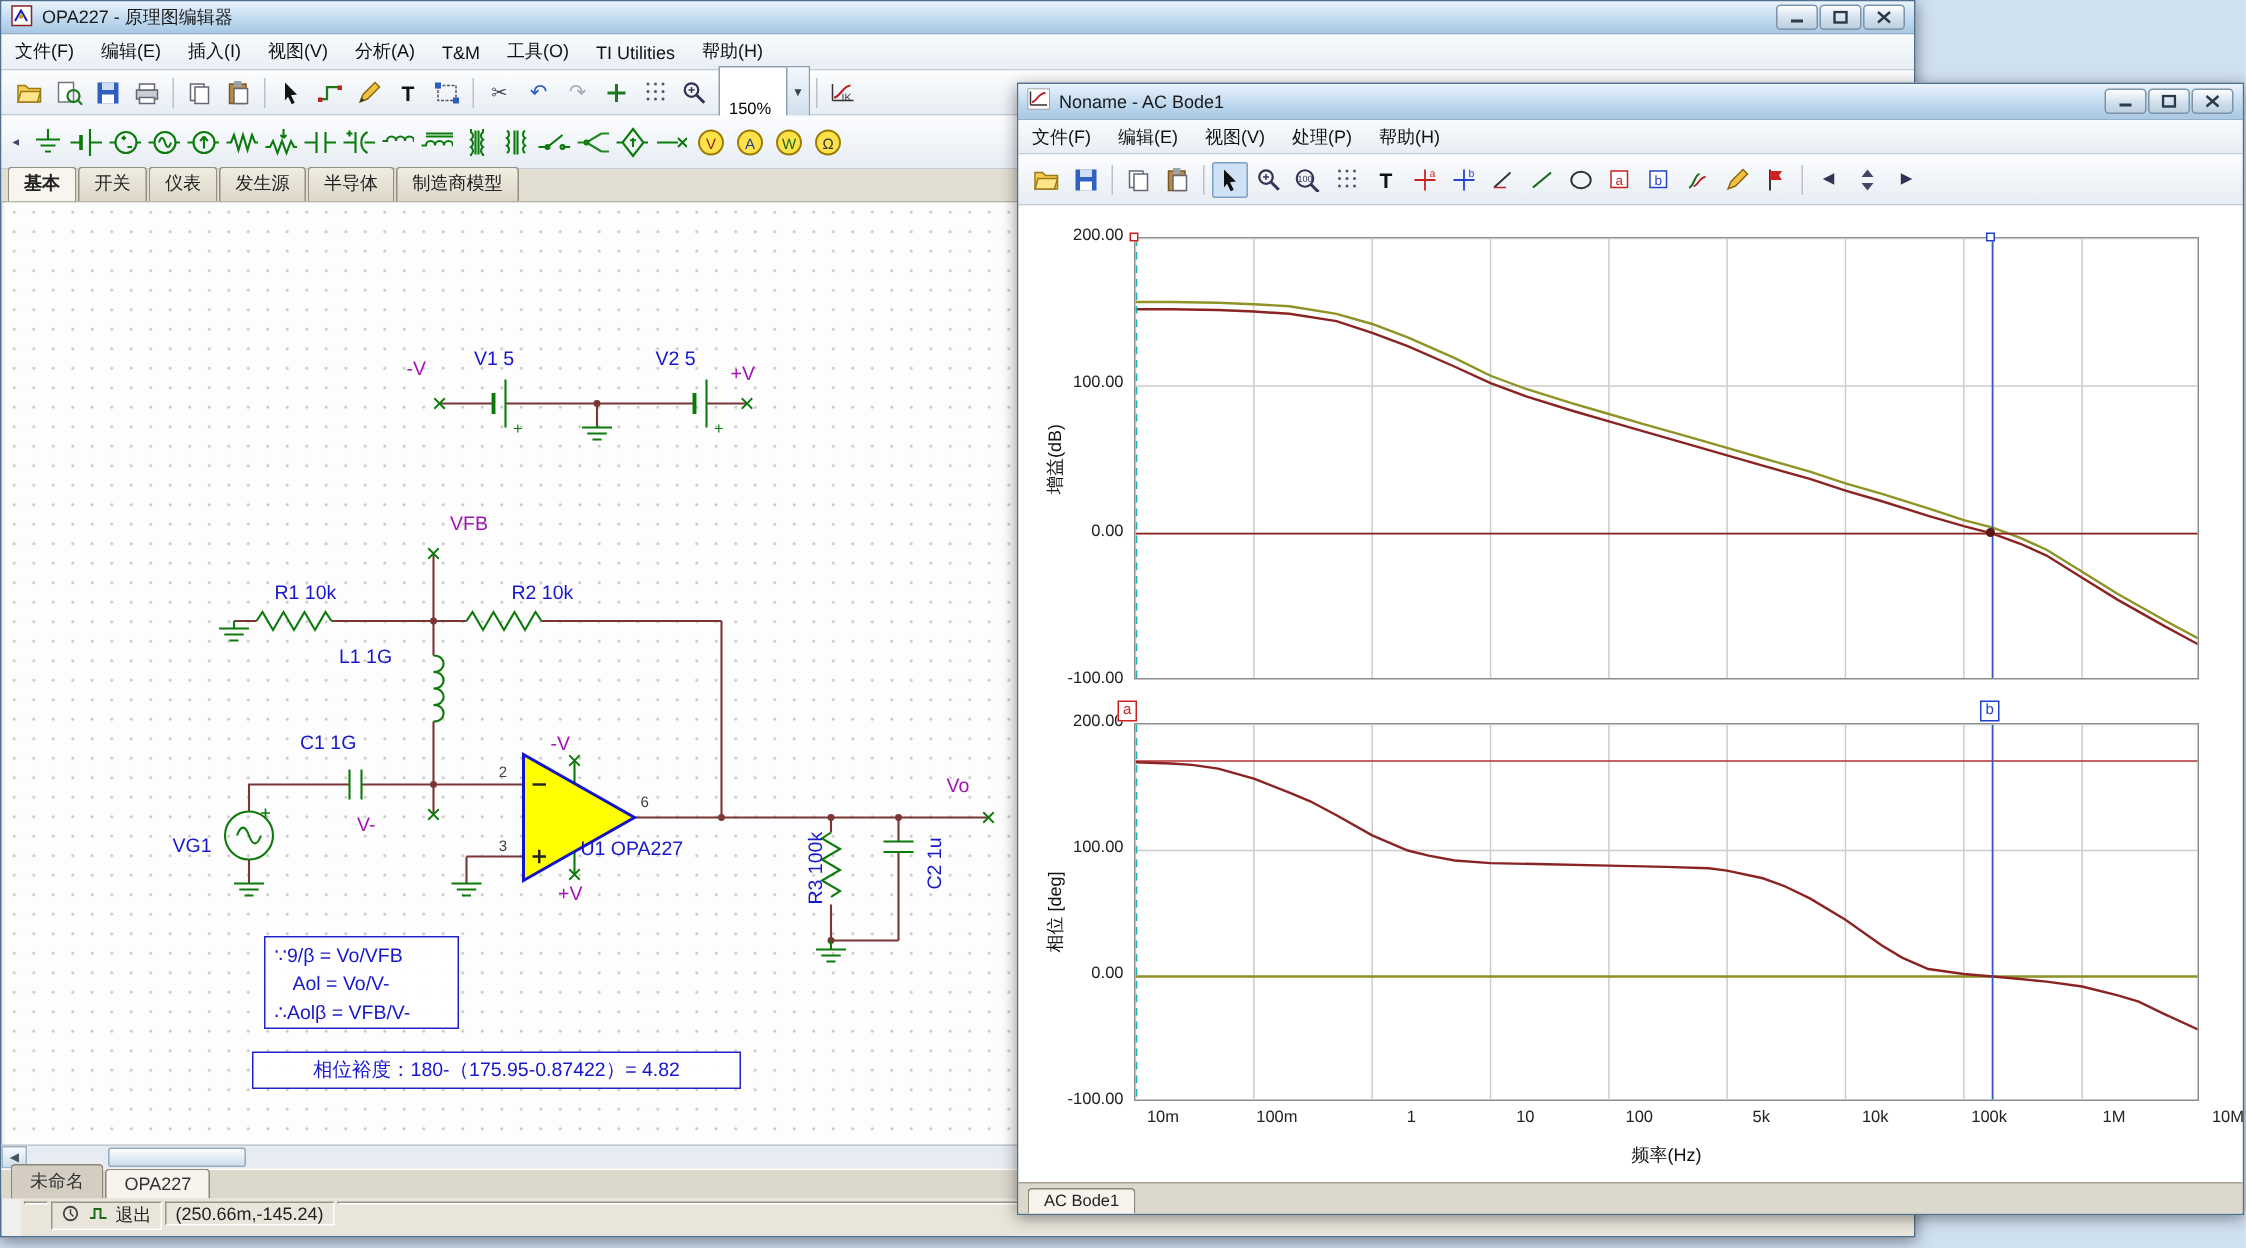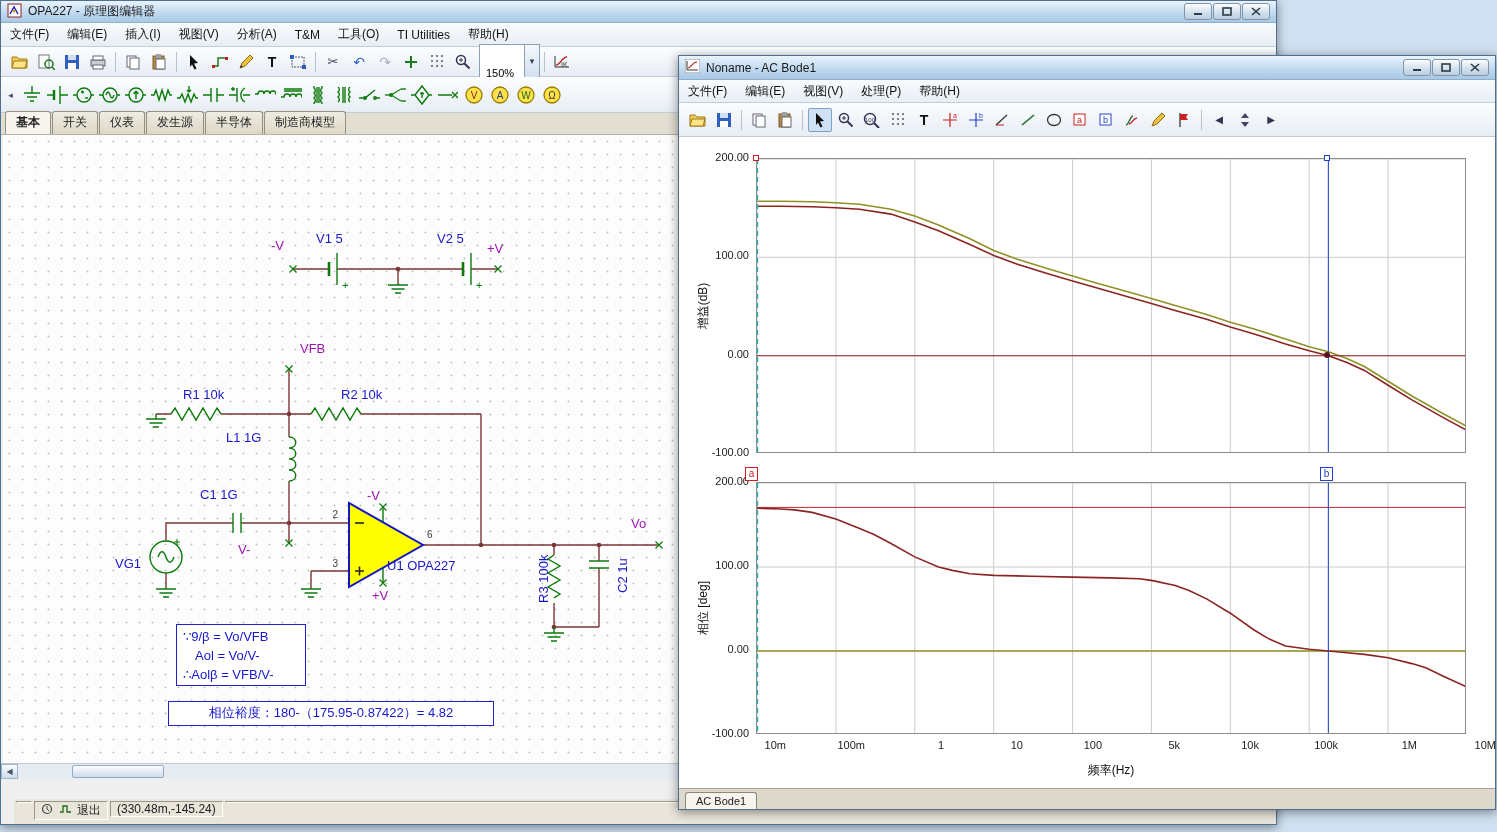--- a/index.html
+++ b/index.html
@@ -488,34 +488,38 @@
     </div>
 
     <div class="hscroll" style="top:762px">
       <span class="sbtn">◀</span>
       <div style="position:relative;flex:1">
         <div class="sthumb"></div>
       </div>
       <span class="sbtn">▶</span>
     </div>
 
+    <div class="doctabs" style="top:778px;height:20px">
+        <div class="dtab">未命名</div>
+        <div class="dtab active">OPA227</div>
+      </div>
 
     <div class="statusbar" style="top:798px">
       <div class="scell" style="width:16px"></div>
       <div class="scell">
         <span style="margin-right:4px"><svg width="14" height="12">
               <circle cx="6" cy="6" r="4.5" fill="none" stroke="#444" stroke-width="1.2"></circle>
               <path d="M6 3v3l2 2" stroke="#444" fill="none"></path>
             </svg></span>
         <span style="margin-right:4px"><svg width="14" height="12">
               <path d="M1 9h3V3h4v6h4" fill="none" stroke="#1a6a1a" stroke-width="1.3"></path>
             </svg></span>
         <span>退出</span>
       </div>
-      <div class="scell" style="min-width:108px">(330.48m,-145.24)</div>
+      <div class="scell" style="min-width:108px">(250.66m,-145.24)</div>
       <div class="scell grow"></div>
     </div>
   </div>
 
   <div class="window" id="bode-window" style="left:678px;top:55px;width:818px;height:755px;z-index:10">
     <div class="titlebar" style="height:24px">
       <span>
         <svg width="15" height="14">
             <rect x="0" y="0" width="15" height="14" fill="#fff" stroke="#888"></rect>
             <path d="M2 11V2M2 11h11" stroke="#333"></path>

